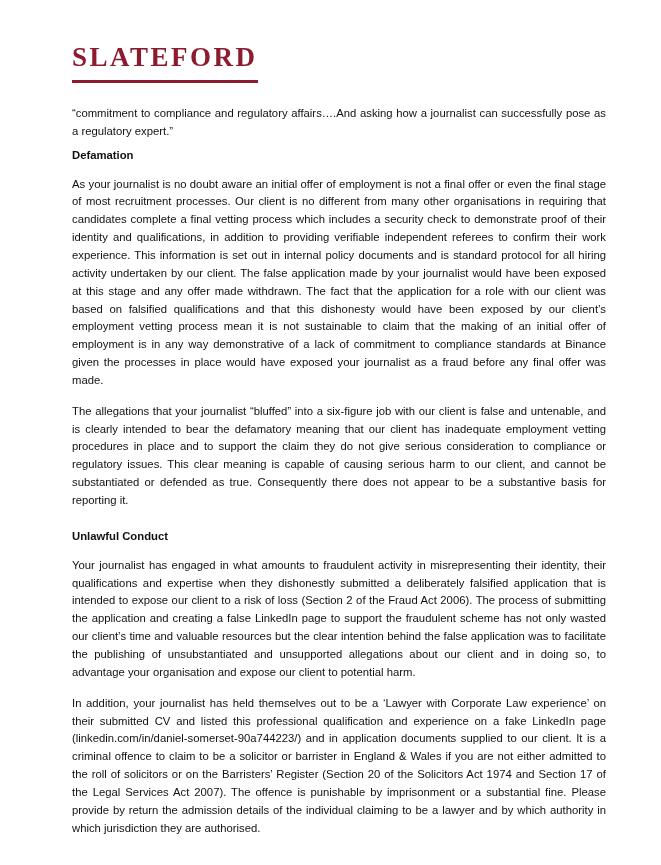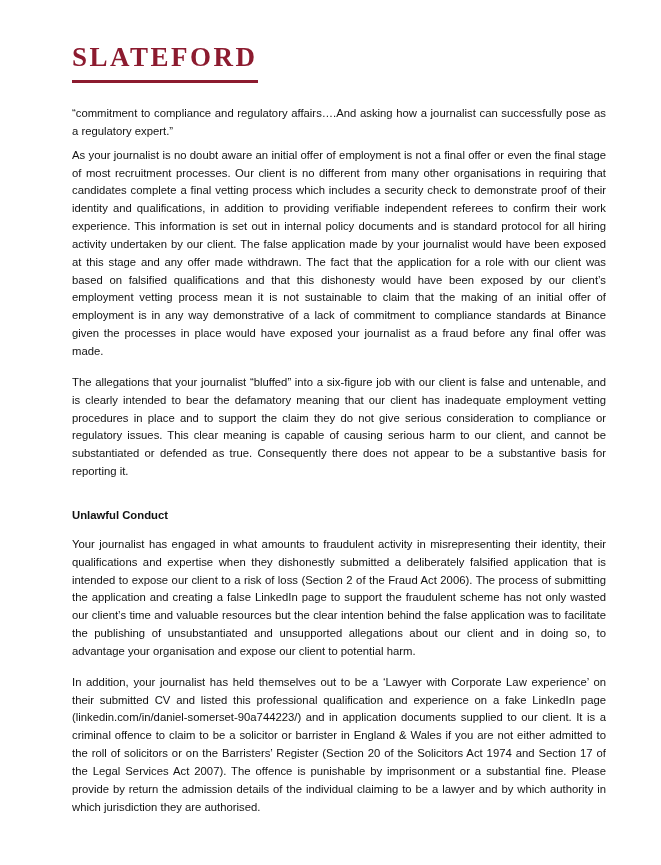--- a/index.html
+++ b/index.html
@@ -54,38 +54,39 @@
     margin-bottom: 6px;
   }
   .heading {
     font-size: 11.3px;
     font-weight: bold;
     color: #111111;
     margin: 0 0 12px 0;
     line-height: 1.5;
   }
   .heading.spaced-top {
-    margin-top: 26px;
+    margin-top: 18px;
   }
   p.body-text:last-child {
     margin-bottom: 0;
   }
 </style>
 </head>
 <body>
 
 <div class="page">
 
   <div class="letterhead">
     <div class="logo-wordmark">SLATEFORD</div>
     <div class="logo-rule"></div>
   </div>
 
   <p class="body-text quote-para">“commitment to compliance and regulatory affairs….And asking how a journalist can successfully pose as a regulatory expert.”</p>
 
+  <div class="heading">Defamation</div>
 
   <p class="body-text">As your journalist is no doubt aware an initial offer of employment is not a final offer or even the final stage of most recruitment processes. Our client is no different from many other organisations in requiring that candidates complete a final vetting process which includes a security check to demonstrate proof of their identity and qualifications, in addition to providing verifiable independent referees to confirm their work experience. This information is set out in internal policy documents and is standard protocol for all hiring activity undertaken by our client. The false application made by your journalist would have been exposed at this stage and any offer made withdrawn. The fact that the application for a role with our client was based on falsified qualifications and that this dishonesty would have been exposed by our client’s employment vetting process mean it is not sustainable to claim that the making of an initial offer of employment is in any way demonstrative of a lack of commitment to compliance standards at Binance given the processes in place would have exposed your journalist as a fraud before any final offer was made.</p>
 
   <p class="body-text">The allegations that your journalist “bluffed” into a six-figure job with our client is false and untenable, and is clearly intended to bear the defamatory meaning that our client has inadequate employment vetting procedures in place and to support the claim they do not give serious consideration to compliance or regulatory issues. This clear meaning is capable of causing serious harm to our client, and cannot be substantiated or defended as true. Consequently there does not appear to be a substantive basis for reporting it.</p>
 
   <div class="heading spaced-top">Unlawful Conduct</div>
 
   <p class="body-text">Your journalist has engaged in what amounts to fraudulent activity in misrepresenting their identity, their qualifications and expertise when they dishonestly submitted a deliberately falsified application that is intended to expose our client to a risk of loss (Section 2 of the Fraud Act 2006). The process of submitting the application and creating a false LinkedIn page to support the fraudulent scheme has not only wasted our client’s time and valuable resources but the clear intention behind the false application was to facilitate the publishing of unsubstantiated and unsupported allegations about our client and in doing so, to advantage your organisation and expose our client to potential harm.</p>
 
   <p class="body-text">In addition, your journalist has held themselves out to be a ‘Lawyer with Corporate Law experience’ on their submitted CV and listed this professional qualification and experience on a fake LinkedIn page (linkedin.com/in/daniel-somerset-90a744223/) and in application documents supplied to our client. It is a criminal offence to claim to be a solicitor or barrister in England &amp; Wales if you are not either admitted to the roll of solicitors or on the Barristers’ Register (Section 20 of the Solicitors Act 1974 and Section 17 of the Legal Services Act 2007). The offence is punishable by imprisonment or a substantial fine. Please provide by return the admission details of the individual claiming to be a lawyer and by which authority in which jurisdiction they are authorised.</p>

